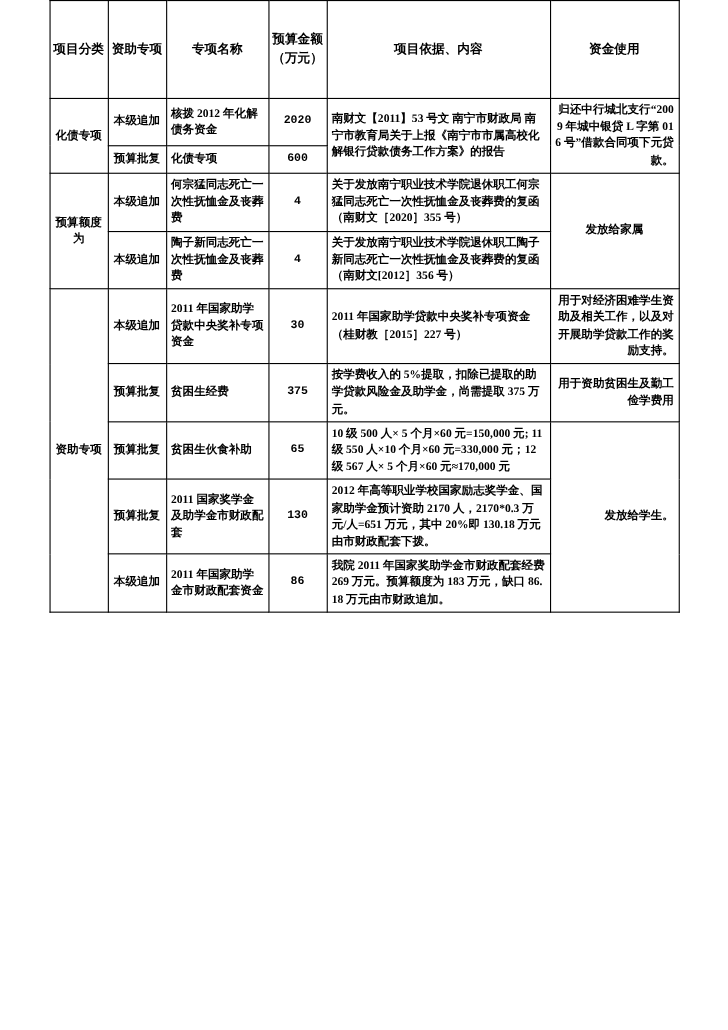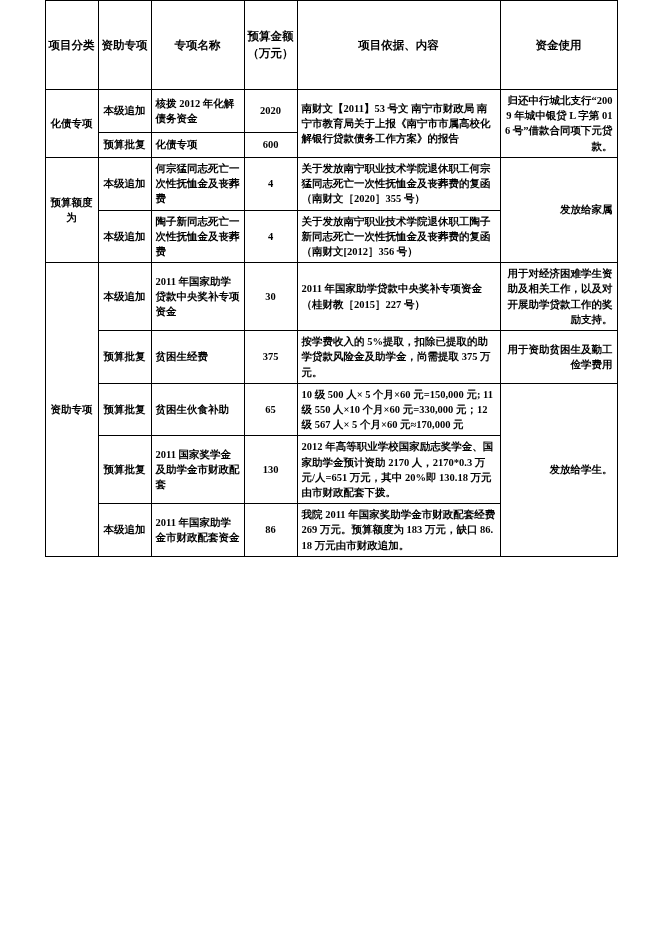--- a/index.html
+++ b/index.html
@@ -55,21 +55,21 @@
     height: 78px;
   }
   .c-cat     { width: 46px;  text-align: center; }
   .c-subcat  { width: 46px;  text-align: center; }
   .c-name    { width: 86px;  text-align: left; padding-left: 6px; }
   .c-amount  { width: 46px;  text-align: center; font-weight: bold; }
   .c-basis   { width: 196px; text-align: left; padding-left: 7px; padding-right: 7px; }
   .c-use     { width: 110px; text-align: right; padding-left: 6px; padding-right: 5px; }
 
   td.c-cat, td.c-subcat { font-weight: bold; }
-  td.c-amount { font-family: Liberation Serif, serif; font-size: 11.5px; text-align: center; }
+  td.c-amount { font-family: Liberation Mono, monospace; font-size: 11.5px; text-align: center; }
   td.vcenter { vertical-align: middle; }
 </style>
 </head>
 <body>
 
 <div class="page">
 
 
   <table class="fund-table">
     <thead>
@@ -98,21 +98,21 @@
         <td class="c-name vcenter">化债专项</td>
         <td class="c-amount vcenter">600</td>
       </tr>
 
       <tr>
         <td class="c-cat vcenter" rowspan="2">预算额度为</td>
         <td class="c-subcat vcenter">本级追加</td>
         <td class="c-name vcenter">何宗猛同志死亡一次性抚恤金及丧葬费</td>
         <td class="c-amount vcenter">4</td>
         <td class="c-basis vcenter">关于发放南宁职业技术学院退休职工何宗猛同志死亡一次性抚恤金及丧葬费的复函（南财文［2020］355 号）</td>
-        <td class="c-use vcenter" rowspan="2" style="text-align:right;">发放给家属</td>
+        <td class="c-use vcenter" rowspan="2" style="text-align:center;">发放给家属</td>
       </tr>
 
       <tr>
         <td class="c-subcat vcenter">本级追加</td>
         <td class="c-name vcenter">陶子新同志死亡一次性抚恤金及丧葬费</td>
         <td class="c-amount vcenter">4</td>
         <td class="c-basis vcenter">关于发放南宁职业技术学院退休职工陶子新同志死亡一次性抚恤金及丧葬费的复函（南财文[2012］356 号）</td>
       </tr>
 
       <tr>

